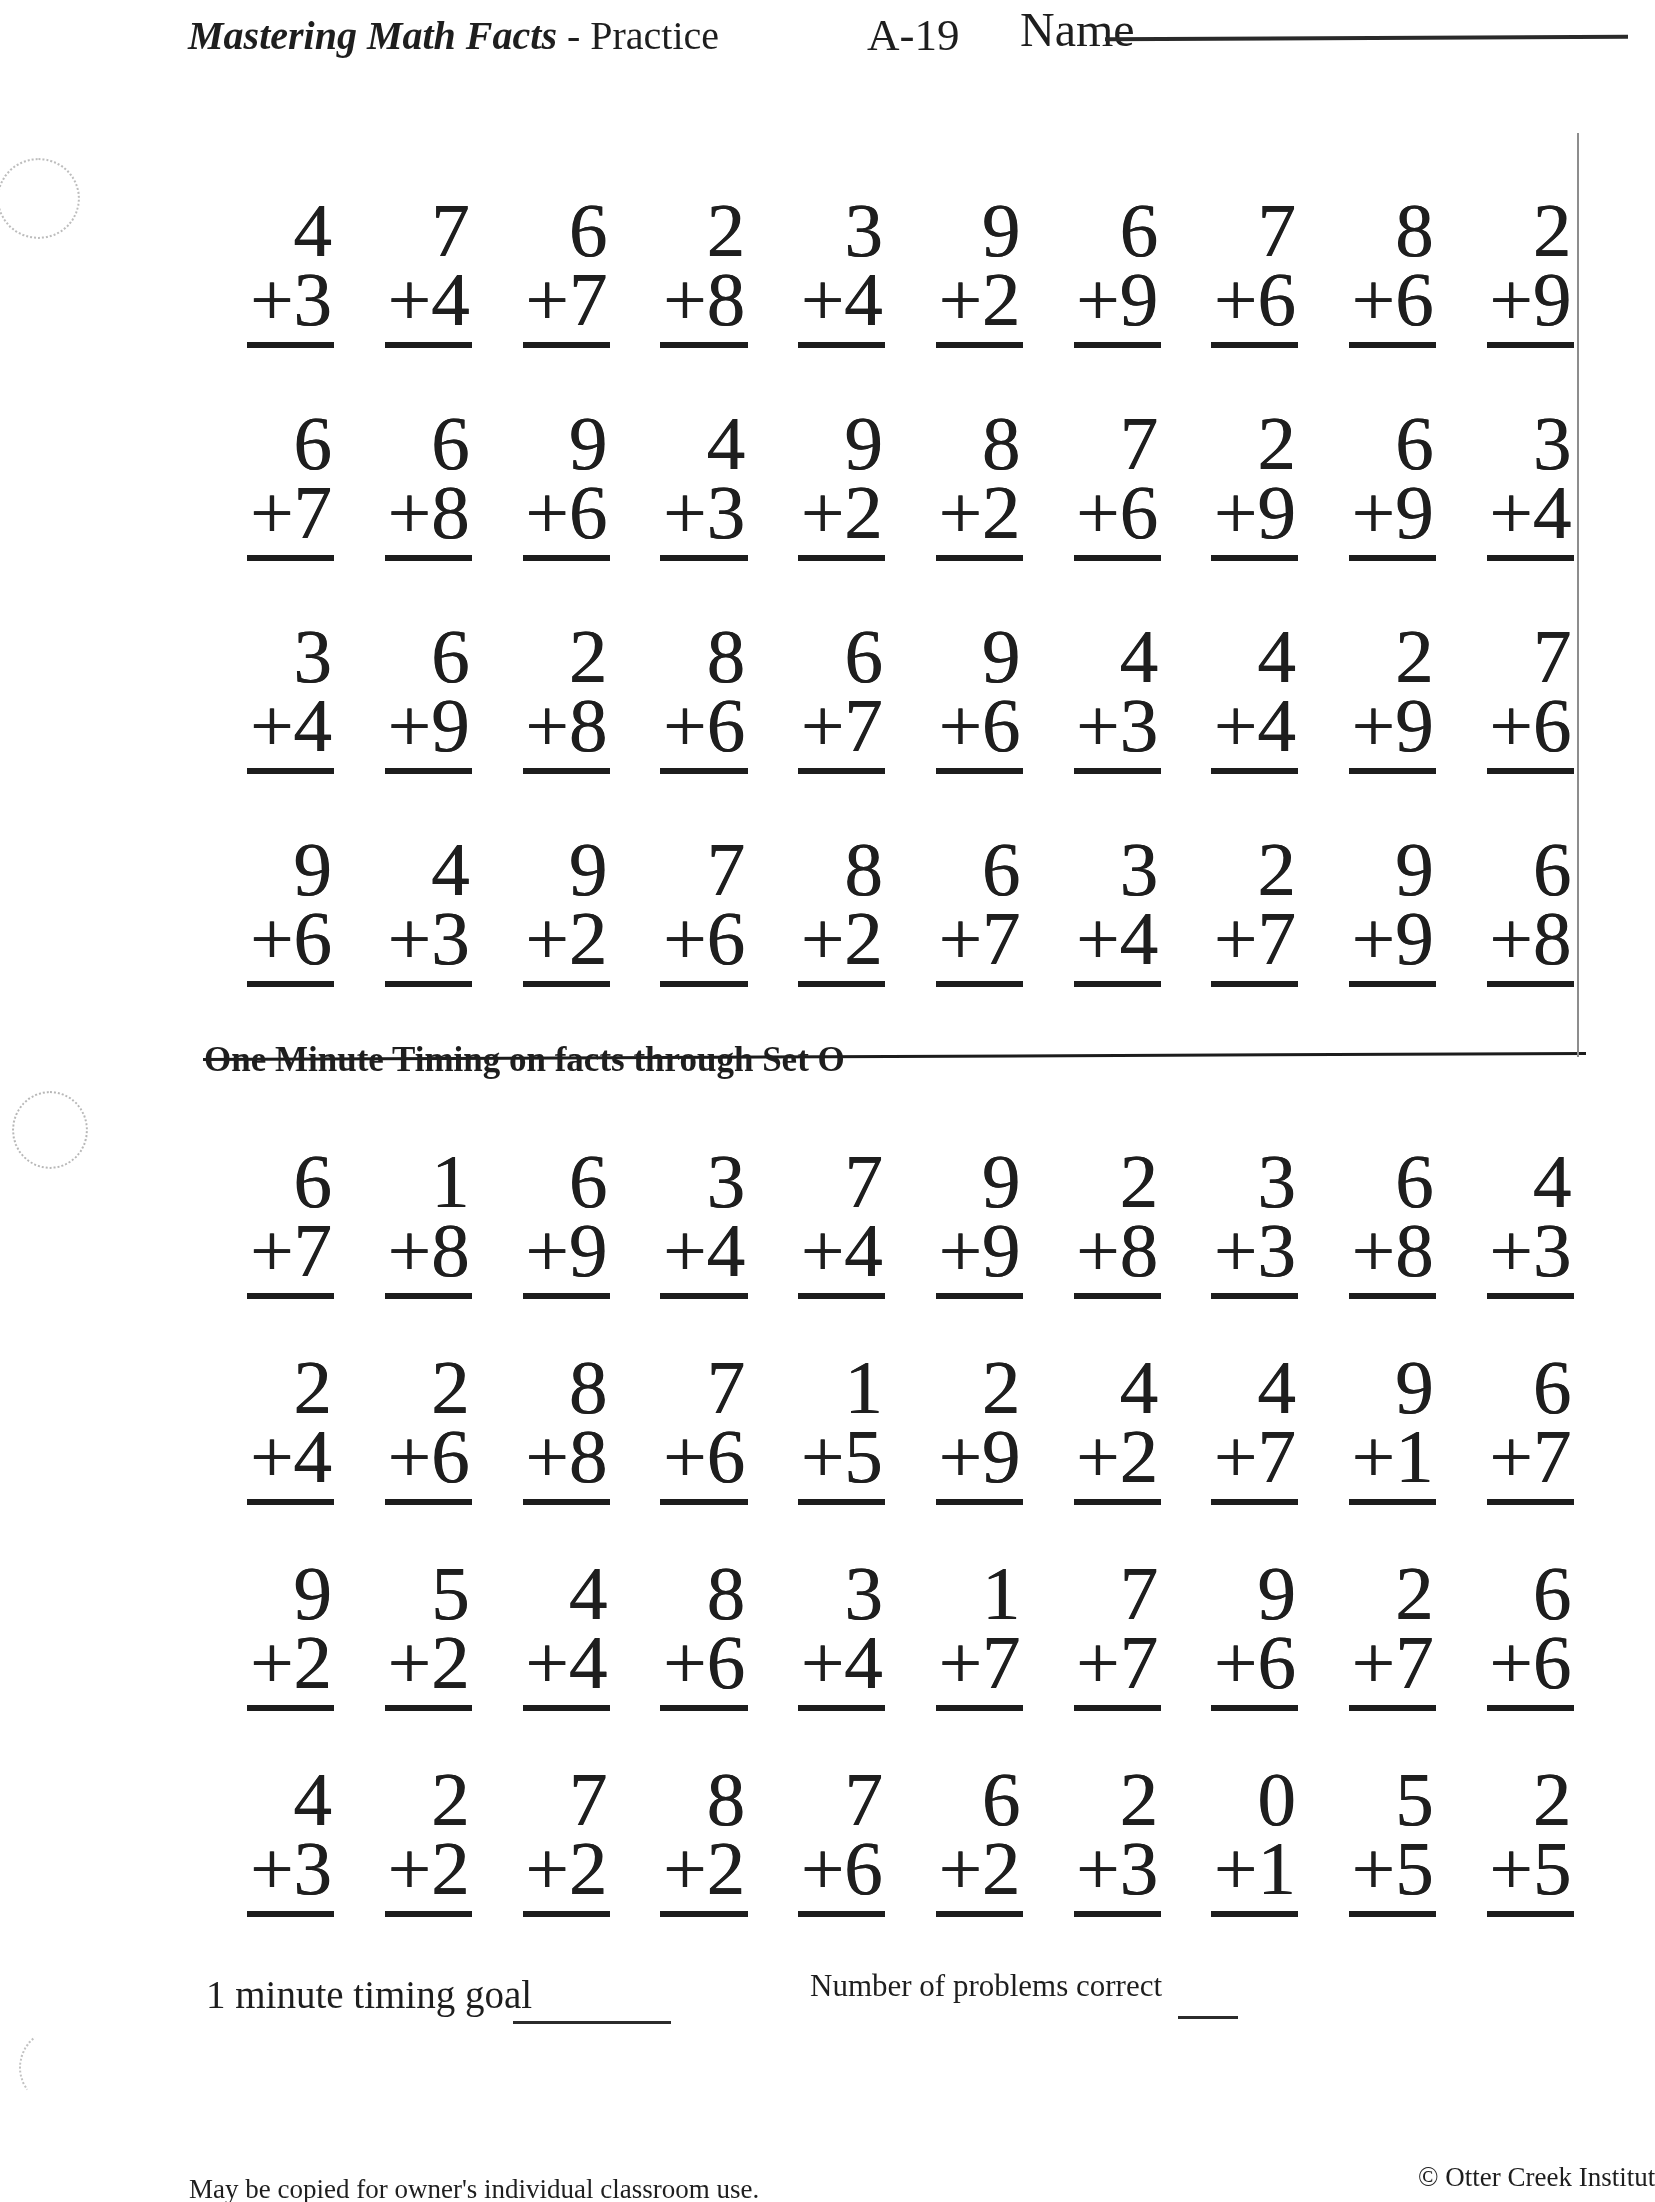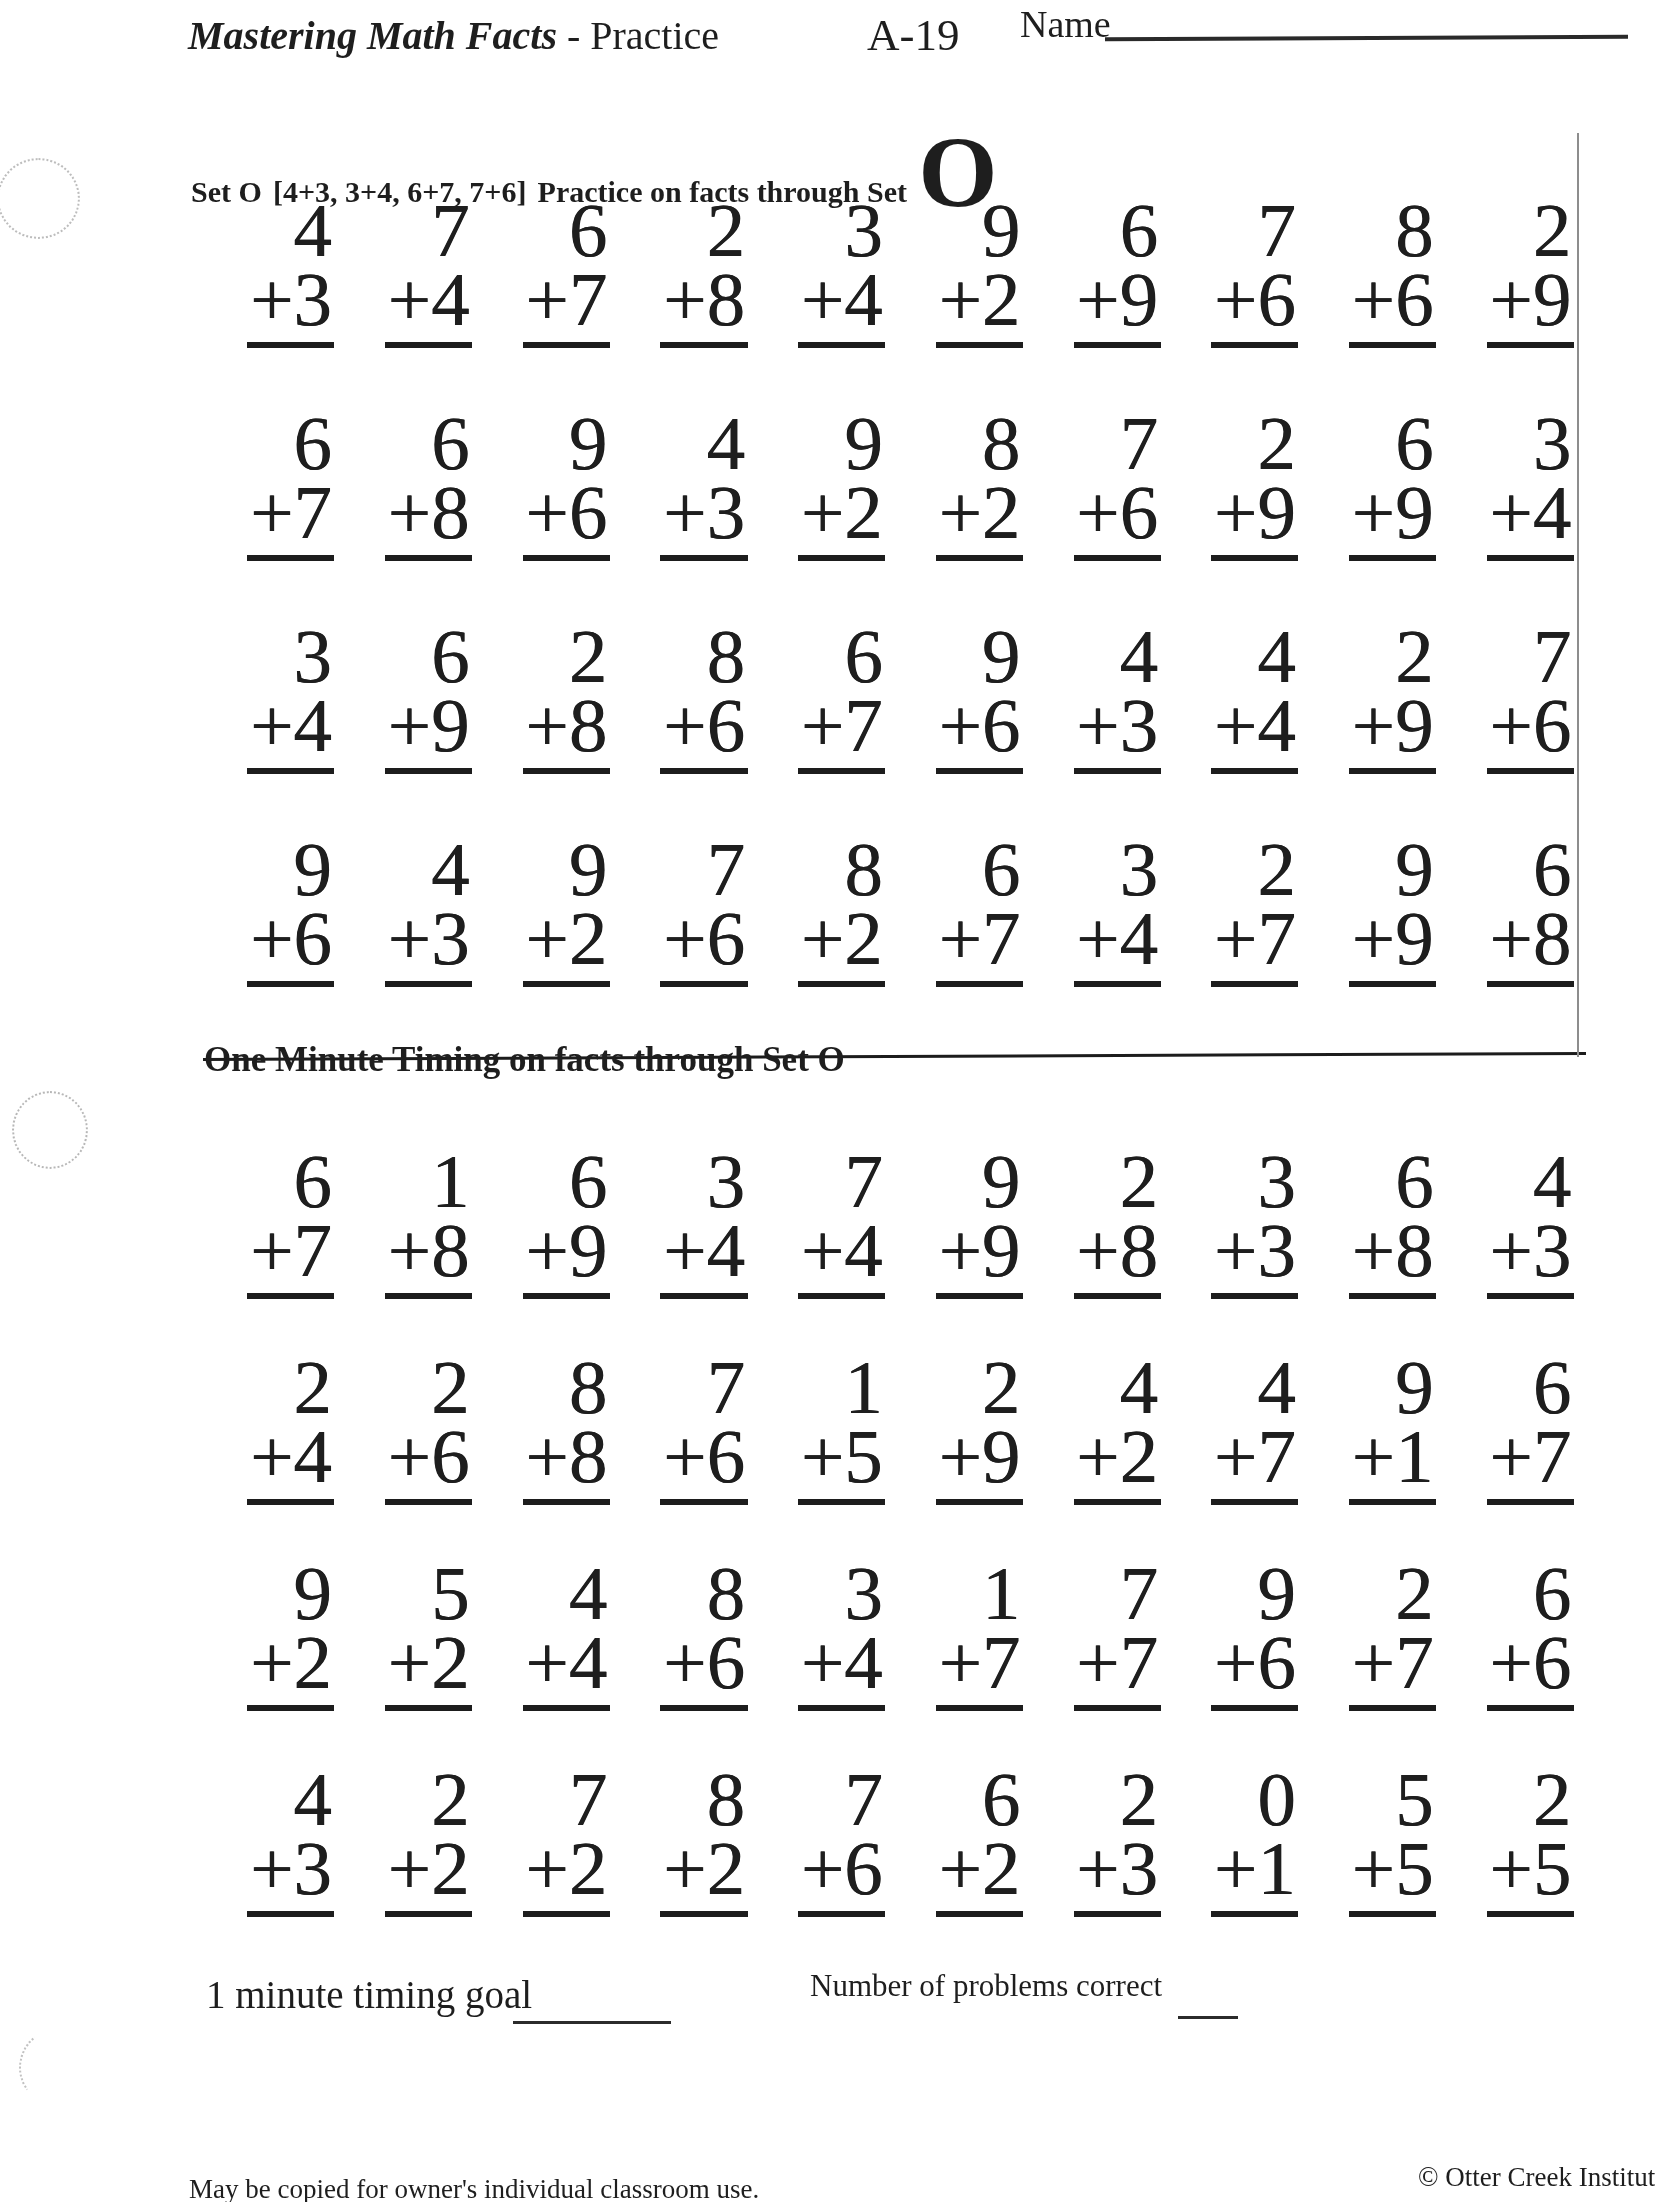--- a/index.html
+++ b/index.html
@@ -10,21 +10,21 @@
     color:#1e1e1e;
     position:relative;
     overflow:hidden;
   }
   .page { position:absolute; inset:0; background:#fff; }
 
   
   .title { position:absolute; left:188px; top:12px; font-size:40px; white-space:nowrap; }
   .title .tm { font-weight:bold; font-style:italic;text-align:right; }
   .page-code { position:absolute; left:867px; top:8.6px; font-size:45px; }
-  .name-label { position:absolute; left:1020px; top:1.7px; font-size:38px; }
+  .name-label { position:absolute; left:1020px; top:1.7px; font-size:48px; }
   .name-line { position:absolute; left:1105px; top:36px; width:523px; height:4.3px; background:#2a2a2a; transform:rotate(-0.3deg); }
 
   
   .set-heading { position:absolute; left:191px; top:131px; font-size:30px; font-weight:bold; display:flex; align-items:baseline; gap:11.2px; white-space:nowrap; }
   .big-letter { font-size:102px; font-weight:bold; line-height:0.72; position:relative; top:5.2px; }
 
   
   .grid { position:absolute; left:222px; width:1377px; display:flex; flex-direction:column; }
   #practice-grid { top:196px; }
   #practice-grid .row { height:213px; }
@@ -65,26 +65,20 @@
 
 <div class="page">
 
   <div class="title">
     <span class="tm">Mastering Math Facts</span><span class="ts"> - Practice</span>
   </div>
   <div class="page-code">A-19</div>
   <div class="name-label">Name</div>
   <div class="name-line"></div>
 
-  <div class="set-heading">
-    <span>Set O</span>
-    <span>[4+3, 3+4, 6+7, 7+6]</span>
-    <span>Practice on facts through Set</span>
-    <span class="big-letter">O</span>
-  </div>
 
   <div class="grid" id="practice-grid">
       <div class="row">
         <div class="prob"><div class="stack"><div class="line">4</div><div class="line">+3</div></div></div>
         <div class="prob"><div class="stack"><div class="line">7</div><div class="line">+4</div></div></div>
         <div class="prob"><div class="stack"><div class="line">6</div><div class="line">+7</div></div></div>
         <div class="prob"><div class="stack"><div class="line">2</div><div class="line">+8</div></div></div>
         <div class="prob"><div class="stack"><div class="line">3</div><div class="line">+4</div></div></div>
         <div class="prob"><div class="stack"><div class="line">9</div><div class="line">+2</div></div></div>
         <div class="prob"><div class="stack"><div class="line">6</div><div class="line">+9</div></div></div>

